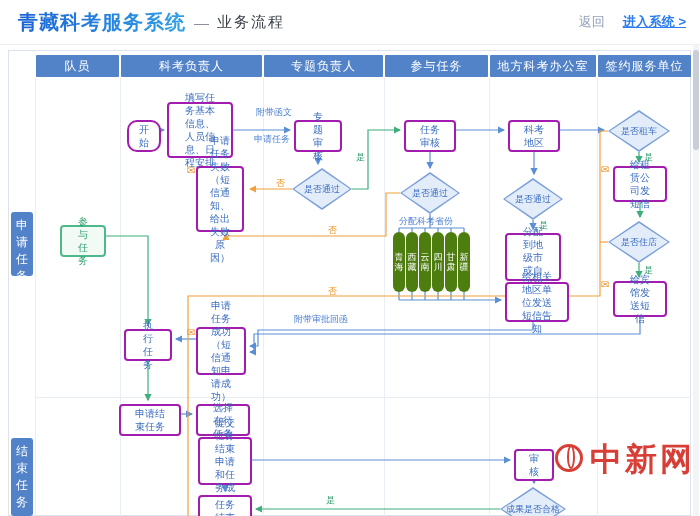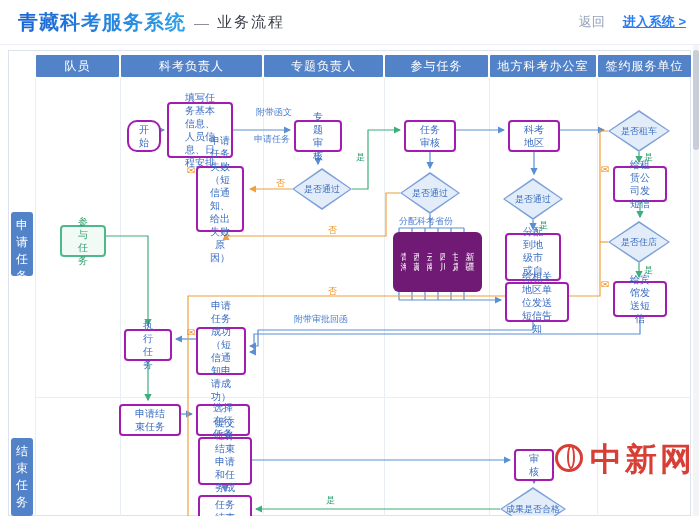--- a/index.html
+++ b/index.html
@@ -33,23 +33,23 @@
         justify-content:center;text-align:center;padding:14px;box-sizing:border-box;z-index:3}
   .pill{border-radius:10px}
   .green-node{border-color:#4db98a;color:#2f9e6e;background:#f1faf5}
   .diamond{position:absolute;z-index:3}
   .diamond-fill{position:absolute;inset:0;background:#7b9fd9;
                 clip-path:polygon(50% 0,100% 50%,50% 100%,0 50%)}
   .diamond-fill::after{content:"";position:absolute;inset:2px;background:#e3edfa;
                 clip-path:polygon(50% 0,100% 50%,50% 100%,0 50%)}
   .diamond-text{position:absolute;inset:0;display:flex;align-items:center;justify-content:center;
                 font-size:9px;color:#3a6cc0;z-index:1}
-  .province{position:absolute;top:232px;width:12px;height:60px;background:#701a75;color:#fff;
+  .province{position:absolute;top:232px;width:12px;height:60px;background:#4d7c0f;color:#fff;
             border-radius:6px;font-size:9px;line-height:10px;display:flex;align-items:center;
-            justify-content:center;text-align:center;word-break:break-all;padding:12px;
+            justify-content:center;text-align:center;word-break:break-all;padding:6px;
             box-sizing:border-box;z-index:3}
   .edge-label{position:absolute;font-size:9px;z-index:4;white-space:nowrap}
   .blue-t{color:#4a7fd0}.green-t{color:#2f9e6e}.orange-t{color:#ef9426}
   .sms-icon{position:absolute;font-size:10px;color:#f08c1e;z-index:4;line-height:10px}
   svg.wires{position:absolute;left:0;top:0;z-index:2}
   
   .sb-track{position:absolute;left:693px;top:44px;width:6px;height:472px;background:#f3f4f6;z-index:5}
   .sb-thumb{position:absolute;left:693px;top:50px;width:6px;height:100px;background:#c8cdd7;
             border-radius:3px;z-index:6}
   

